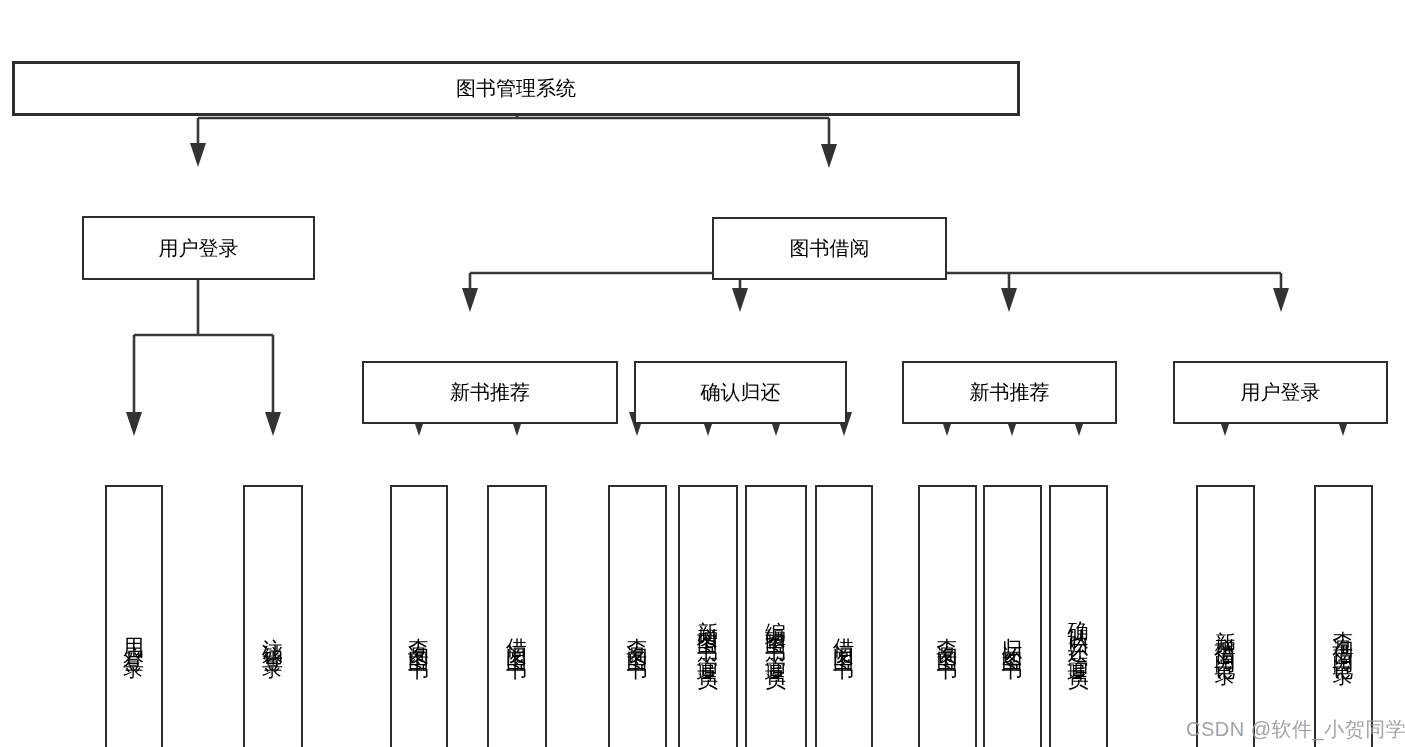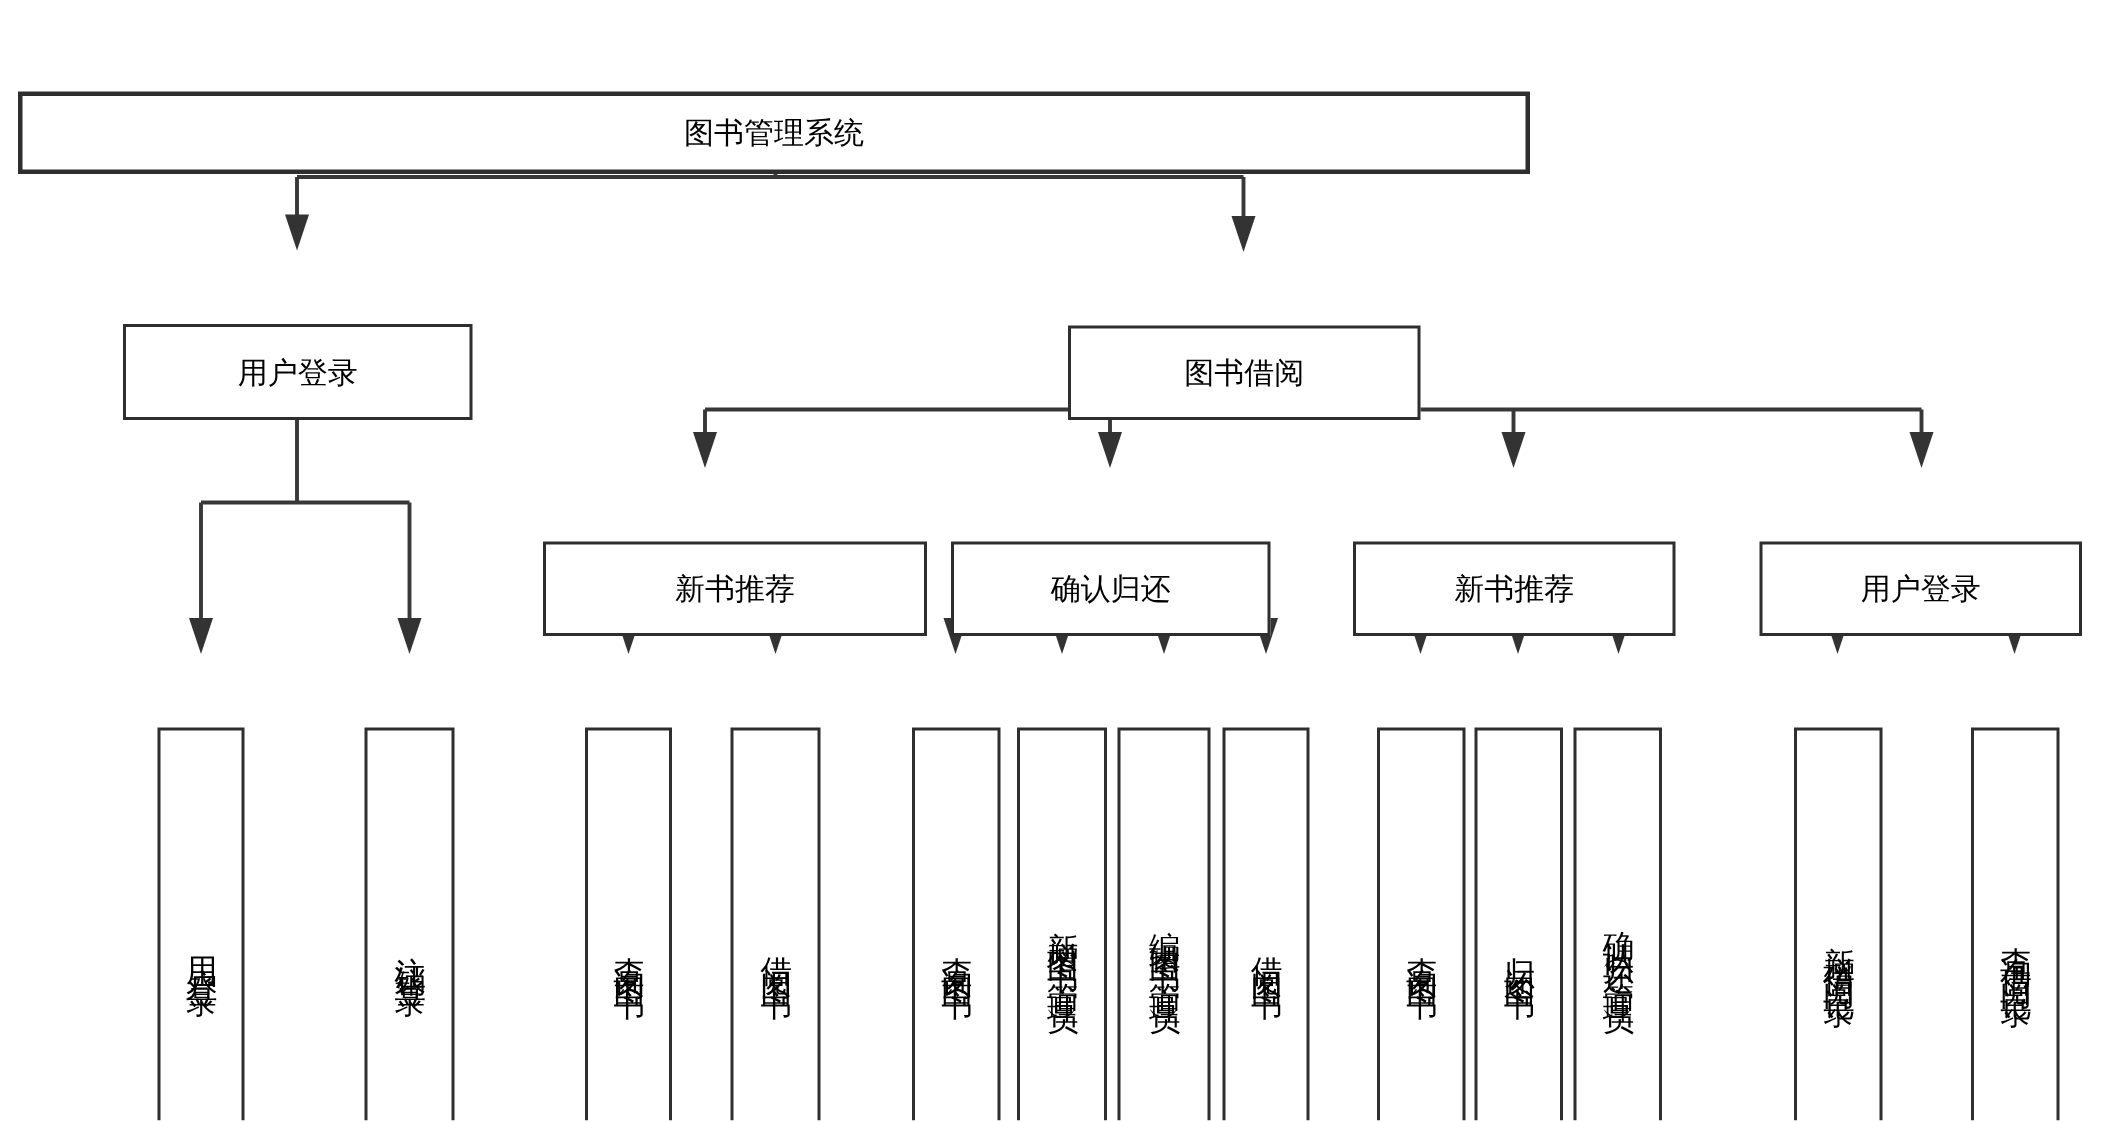--- a/index.html
+++ b/index.html
@@ -160,14 +160,15 @@
   <div class="box vbox" style="left:745px; width:62px;">编辑图书（管理员）</div>
   <div class="box vbox" style="left:815px; width:58px;">借阅图书</div>
 
   <div class="box vbox" style="left:918px; width:59px;">查询图书</div>
   <div class="box vbox" style="left:983px; width:59px;">归还图书</div>
   <div class="box vbox" style="left:1049px; width:59px;">确认归还（管理员）</div>
 
   <div class="box vbox" style="left:1196px; width:59px;">新增借阅记录</div>
   <div class="box vbox" style="left:1314px; width:59px;">查询借阅记录</div>
 
+  <div class="watermark">CSDN @软件_小贺同学</div>
 
 </div>
 
 </body></html>

